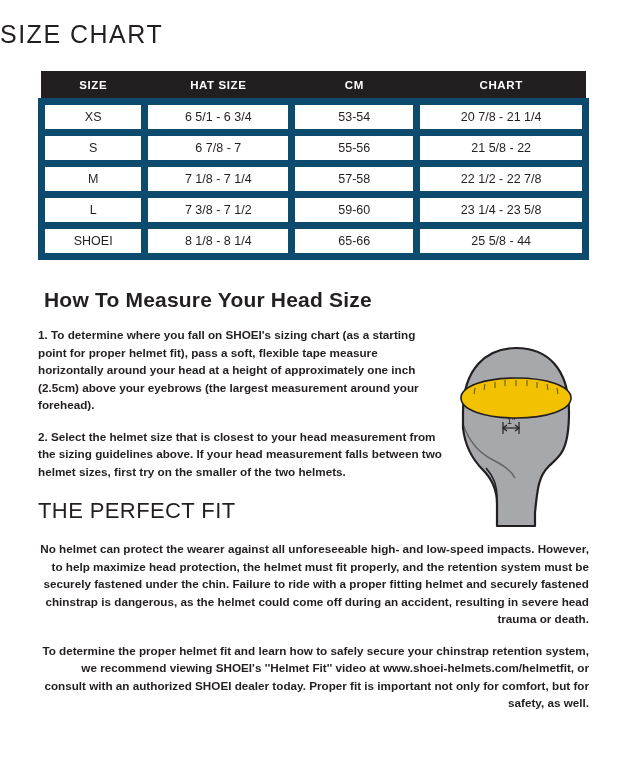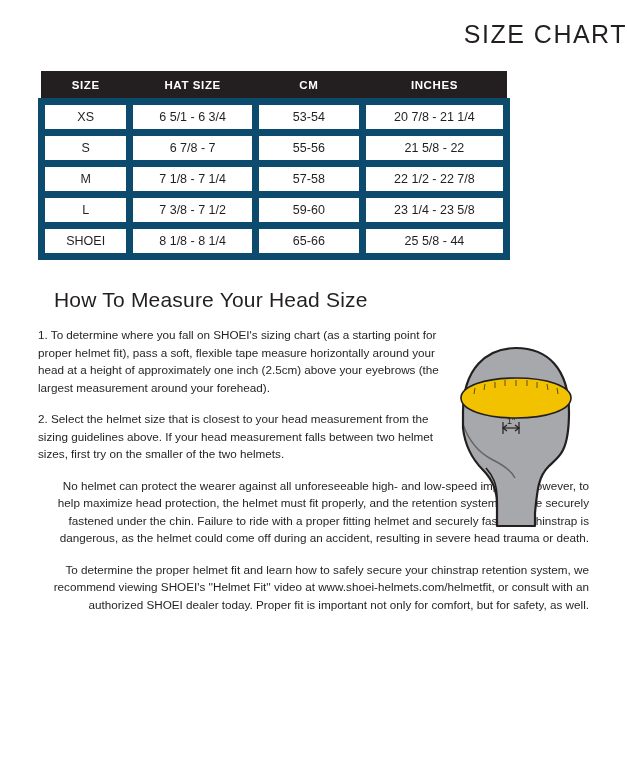--- a/index.html
+++ b/index.html
@@ -13,33 +13,33 @@
     font-family: "Liberation Sans", sans-serif;
     color: #231f20;
     overflow: hidden;
   }
   .page {
     position: relative;
     width: 627px;
     height: 763px;
   }
   .page-title {
-    text-align: right;
+    text-align: left;
     font-size: 25px;
     font-weight: 400;
     letter-spacing: 1.5px;
     color: #231f20;
     margin: 20px 0 0 0;
     padding: 0;
   }
   .chart-wrap {
     margin: 22px 38px 0 38px;
   }
   table.size-chart {
-    width: 472px;
+    width: 551px;
     border-collapse: collapse;
     table-layout: fixed;
   }
   table.size-chart th {
     background: #231f20;
     color: #ffffff;
     font-size: 11.5px;
     font-weight: bold;
     letter-spacing: 0.6px;
     padding: 7px 0 7px 0;
@@ -56,37 +56,38 @@
   .col-size { width: 19%; }
   .col-hat  { width: 27%; }
   .col-cm   { width: 23%; }
   .col-in   { width: 31%; }
 
   .section {
     margin: 0 38px;
   }
   h2.head-measure {
     font-size: 21px;
-    font-weight: 400;
-    margin: 28px 0 14px 16px;
+    font-weight: 700;
+    margin: 28px 0 14px 6px;
     color: #231f20;
     letter-spacing: 0.2px;
   }
   h2.perfect-fit {
     font-size: 22px;
     font-weight: 400;
     margin: 18px 0 16px 0;
     color: #231f20;
     letter-spacing: 0.4px;
   }
   p.body-text {
     font-size: 11.7px;
     line-height: 17.5px;
     margin: 0 0 14px 0;
     color: #231f20;
+    font-weight: bold;
   }
   .measure-block {
     width: 405px;
   }
   .fit-block {
     width: 551px;
     text-align: right;
   }
   .helmet-figure {
     position: absolute;
@@ -109,21 +110,21 @@
         <col class="col-size">
         <col class="col-hat">
         <col class="col-cm">
         <col class="col-in">
       </colgroup>
       <thead>
         <tr>
           <th>SIZE</th>
           <th>HAT SIZE</th>
           <th>CM</th>
-          <th>INCHES</th>
+          <th>CHART</th>
         </tr>
       </thead>
       <tbody>
         <tr>
           <td>XS</td>
           <td>6 5/1 - 6 3/4</td>
           <td>53-54</td>
           <td>20 7/8 - 21 1/4</td>
         </tr>
         <tr>
@@ -156,20 +157,21 @@
 
   <div class="section">
     <h2 class="head-measure">How To Measure Your Head Size</h2>
     <div class="measure-block">
       <p class="body-text">1. To determine where you fall on SHOEI's sizing chart (as a starting point for proper helmet fit), pass a soft, flexible tape measure horizontally around your head at a height of approximately one inch (2.5cm) above your eyebrows (the largest measurement around your forehead).</p>
       <p class="body-text">2. Select the helmet size that is closest to your head measurement from the sizing guidelines above. If your head measurement falls between two helmet sizes, first try on the smaller of the two helmets.</p>
     </div>
   </div>
 
   <div class="section">
+    <h2 class="perfect-fit">THE PERFECT FIT</h2>
     <div class="fit-block">
       <p class="body-text">No helmet can protect the wearer against all unforeseeable high- and low-speed impacts. However, to help maximize head protection, the helmet must fit properly, and the retention system must be securely fastened under the chin. Failure to ride with a proper fitting helmet and securely fastened chinstrap is dangerous, as the helmet could come off during an accident, resulting in severe head trauma or death.</p>
       <p class="body-text">To determine the proper helmet fit and learn how to safely secure your chinstrap retention system, we recommend viewing SHOEI's ''Helmet Fit'' video at www.shoei-helmets.com/helmetfit, or consult with an authorized SHOEI dealer today. Proper fit is important not only for comfort, but for safety, as well.</p>
     </div>
   </div>
 
   <div class="helmet-figure">
     <svg width="150" height="190" viewBox="0 0 150 190" xmlns="http://www.w3.org/2000/svg">
 
       <path d="M22 74 C22 30 46 10 75 10 C106 10 128 30 128 74 C128 92 126 104 122 112

